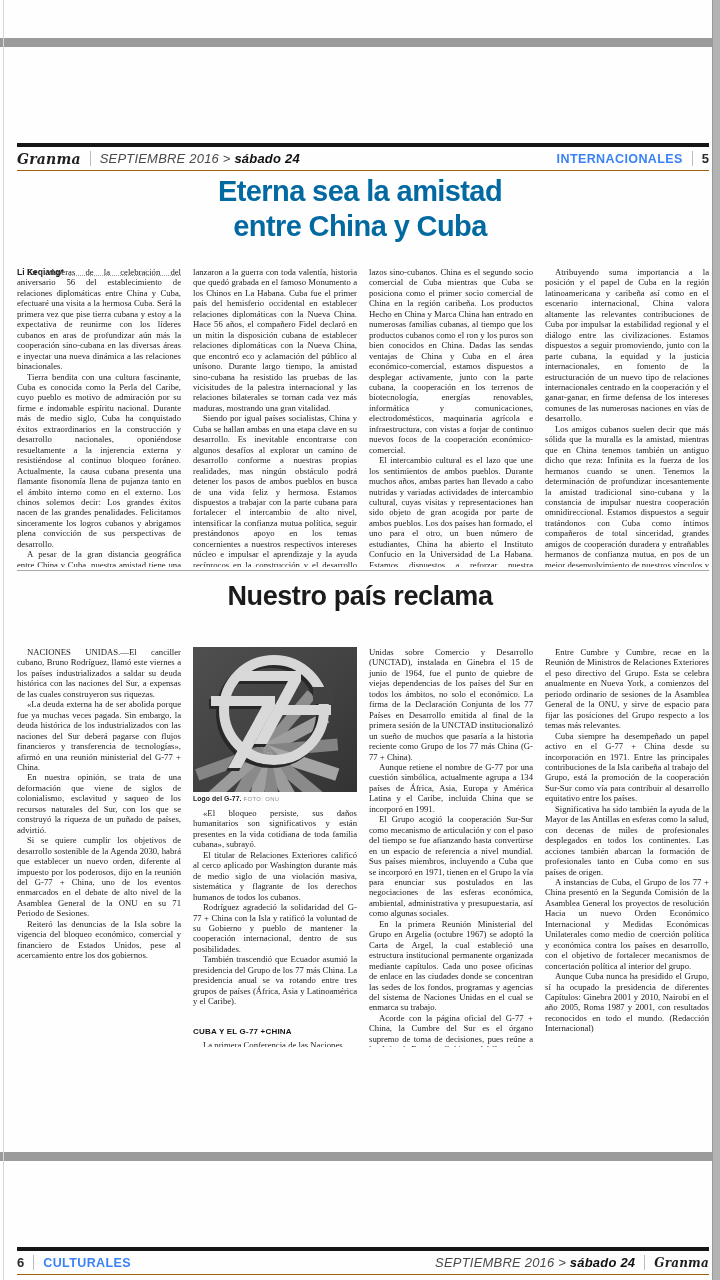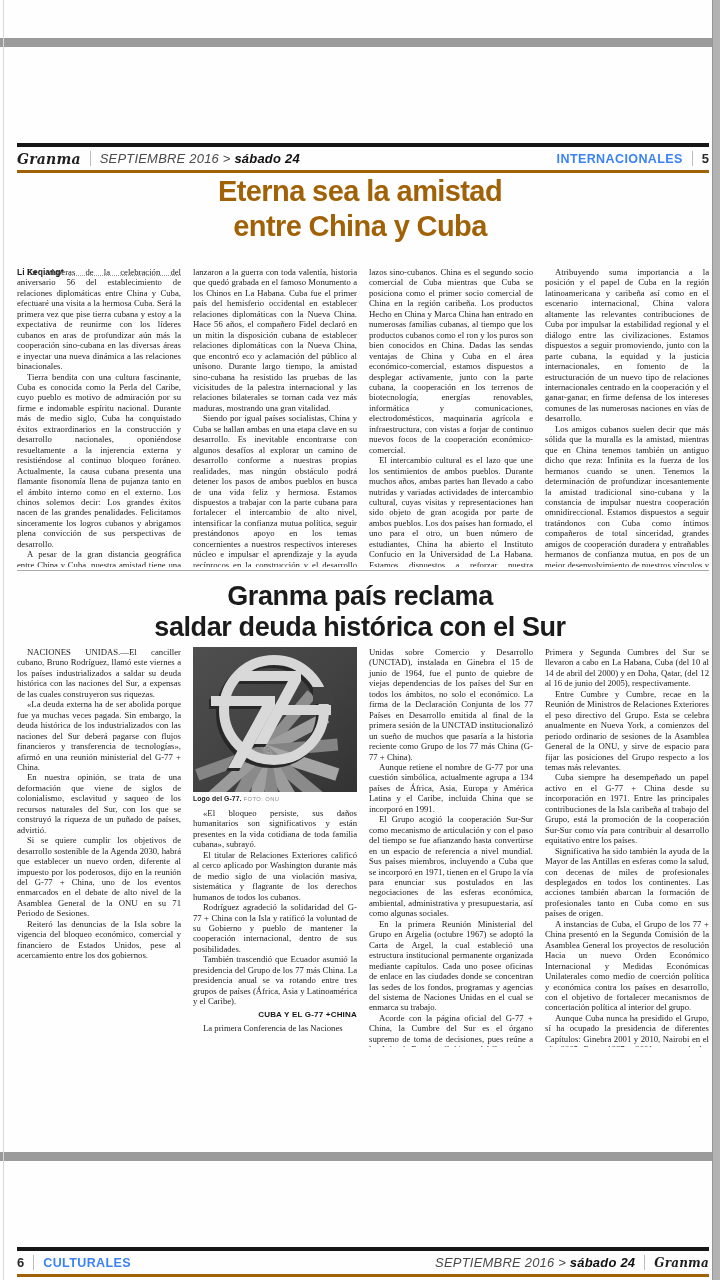--- a/index.html
+++ b/index.html
@@ -12,21 +12,21 @@
   .right-edge{position:absolute;right:0;top:0;width:7px;height:1280px;background:#b3b3b3;border-left:1px solid #979797;}
   .gray-bar{position:absolute;left:0;width:720px;height:9px;background:#9b9b9b;}
   .bar-top{top:38px;}
   .bar-bottom{top:1152px;}
 
   
   .masthead{position:absolute;left:17px;width:692px;}
   .m5{top:143px;}
   .m6{top:1247px;}
   .black-rule{height:4px;background:#161616;}
-  .m-row{display:flex;align-items:center;height:23px;font-family:"Liberation Sans",sans-serif;border-bottom:3px solid #a16207;}
+  .m-row{display:flex;align-items:center;height:23px;font-family:"Liberation Sans",sans-serif;border-bottom:1px solid #a16207;}
   .g-logo{font-family:"DejaVu Serif",serif;font-style:italic;font-weight:bold;font-size:14px;color:#1f1f1f;letter-spacing:.2px;}
   .g-logo.small{font-size:12px;}
   .v-div{width:1px;height:15px;background:#bcbcbc;margin:0 9px;}
   .m-date{font-size:13px;color:#4a4a4a;letter-spacing:.2px;font-style:italic;}
   .m-date b{color:#111;}
   .m-section{font-weight:bold;font-size:12.5px;color:#3b82f6;letter-spacing:.4px;}
   .m-pageno{font-weight:bold;font-size:13px;color:#2a2a2a;}
   .push{margin-left:auto;}
 
   
@@ -42,21 +42,21 @@
 
   
   .cols{position:absolute;left:17px;width:692px;display:flex;gap:12px;}
   .cols1{top:267px;height:300px;overflow:hidden;justify-content:flex-end;}
   .cols2{top:647px;height:400px;overflow:hidden;}
   .col{width:164px;flex:0 0 164px;}
   .col p{margin:0;font-size:8.7px;line-height:10.45px;color:#1c1c1c;
          text-align:justify;text-indent:10px;hyphens:auto;-webkit-hyphens:auto;}
   .col p.cont{text-indent:0;}
   .col p.sub{font-family:"Liberation Sans",sans-serif;font-weight:bold;font-size:8px;
-             letter-spacing:.2px;text-indent:0;text-align:right;margin:3px 0 3px;color:#161616;}
+             letter-spacing:.2px;text-indent:0;text-align:left;margin:20px 0 3px;color:#161616;}
 
   .article-divider{position:absolute;left:17px;top:570px;width:692px;height:1px;background:#a9a9a9;}
 
   
   figure{margin:0 0 6px 0;width:164px;}
   figure svg{display:block;width:164px;height:145px;}
   figcaption{font-family:"Liberation Sans",sans-serif;font-size:6.8px;color:#222;margin-top:3px;letter-spacing:.1px;}
   figcaption .credit{font-size:5.8px;color:#8a8a8a;letter-spacing:.4px;}
 </style>
 </head>
@@ -71,21 +71,21 @@
     <div class="m-row">
       <span class="g-logo">Granma</span>
       <span class="v-div"></span>
       <span class="m-date"><span>SEPTIEMBRE 2016 &gt;</span> <b>sábado 24</b></span>
       <span class="m-section push">INTERNACIONALES</span>
       <span class="v-div"></span>
       <span class="m-pageno">5</span>
     </div>
   </div>
 
-  <h1 class="headline h-red" style="color: #a16207;">
+  <h1 class="headline h-red" style="color: #0369a1;">
     <span>Eterna sea la amistad</span><br>
     <span>entre China y Cuba</span>
   </h1>
 
   <div class="byline-row">
     <span class="byline">Li Keqiang*</span>
     <span class="byline-dots"></span>
   </div>
 
   <section class="cols cols1">
@@ -104,22 +104,21 @@
       </div>
       <div class="col">
         <p class="p">Atribuyendo suma importancia a la posición y el papel de Cuba en la región latinoamericana y caribeña así como en el escenario internacional, China valora altamente las relevantes contribuciones de Cuba por impulsar la estabilidad regional y el diálogo entre las civilizaciones. Estamos dispuestos a seguir promoviendo, junto con la parte cubana, la equidad y la justicia internacionales, en fomento de la estructuración de un nuevo tipo de relaciones internacionales centrado en la cooperación y el ganar-ganar, en firme defensa de los intereses comunes de las numerosas naciones en vías de desarrollo.</p>
         <p class="p">Los amigos cubanos suelen decir que más sólida que la muralla es la amistad, mientras que en China tenemos también un antiguo dicho que reza: Infinita es la fuerza de los hermanos cuando se unen. Tenemos la determinación de profundizar incesantemente la amistad tradicional sino-cubana y la constancia de impulsar nuestra cooperación omnidireccional. Estamos dispuestos a seguir tratándonos con Cuba como íntimos compañeros de total sinceridad, grandes amigos de cooperación duradera y entrañables hermanos de confianza mutua, en pos de un mejor desenvolvimiento de nuestros vínculos y mayores beneficios tangibles para ambos pueblos.</p>
       </div>
     </section>
 
   <div class="article-divider"></div>
 
   <h2 class="headline h-black">
-    <span>Granma país reclama</span><br>
-    <span>saldar deuda histórica con el Sur</span>
+    <span>Nuestro país reclama</span><br>
   </h2>
 
   <section class="cols cols2">
       <div class="col">
         <p class="p">NACIONES UNIDAS.—El canciller cubano, Bruno Rodríguez, llamó este viernes a los países industrializados a saldar su deuda histórica con las naciones del Sur, a expensas de las cuales construyeron sus riquezas.</p>
         <p class="p">«La deuda externa ha de ser abolida porque fue ya muchas veces pagada. Sin embargo, la deuda histórica de los industrializados con las naciones del Sur deberá pagarse con flujos financieros y transferencia de tecnologías», afirmó en una reunión ministerial del G-77 + China.</p>
         <p class="p">En nuestra opinión, se trata de una deformación que viene de siglos de colonialismo, esclavitud y saqueo de los recursos naturales del Sur, con los que se construyó la riqueza de un puñado de países, advirtió.</p>
         <p class="p">Si se quiere cumplir los objetivos de desarrollo sostenible de la Agenda 2030, habrá que establecer un nuevo orden, diferente al impuesto por los poderosos, dijo en la reunión del G-77 + China, uno de los eventos enmarcados en el debate de alto nivel de la Asamblea General de la ONU en su 71 Periodo de Sesiones.</p>
         <p class="p">Reiteró las denuncias de la Isla sobre la vigencia del bloqueo económico, comercial y financiero de Estados Unidos, pese al acercamiento entre los dos gobiernos.</p>
       </div>
@@ -181,21 +180,20 @@
         <p class="p">La primera Conferencia de las Naciones</p>
       </div>
       <div class="col">
         <p class="cont">Unidas sobre Comercio y Desarrollo (UNCTAD), instalada en Ginebra el 15 de junio de 1964, fue el punto de quiebre de viejas dependencias de los países del Sur en todos los ámbitos, no solo el económico. La firma de la Declaración Conjunta de los 77 Países en Desarrollo emitida al final de la primera sesión de la UNCTAD institucionalizó un sueño de muchos que pasaría a la historia reciente como Grupo de los 77 más China (G-77 + China).</p>
         <p class="p">Aunque retiene el nombre de G-77 por una cuestión simbólica, actualmente agrupa a 134 países de África, Asia, Europa y América Latina y el Caribe, incluida China que se incorporó en 1991.</p>
         <p class="p">El Grupo acogió la cooperación Sur-Sur como mecanismo de articulación y con el paso del tiempo se fue afianzando hasta convertirse en un espacio de referencia a nivel mundial. Sus países miembros, incluyendo a Cuba que se incorporó en 1971, tienen en el Grupo la vía para enunciar sus postulados en las negociaciones de las esferas económica, ambiental, administrativa y presupuestaria, así como algunas sociales.</p>
         <p class="p">En la primera Reunión Ministerial del Grupo en Argelia (octubre 1967) se adoptó la Carta de Argel, la cual estableció una estructura institucional permanente organizada mediante capítulos. Cada uno posee oficinas de enlace en las ciudades donde se concentran las sedes de los fondos, programas y agencias del sistema de Naciones Unidas en el cual se enmarca su trabajo.</p>
         <p class="p">Acorde con la página oficial del G-77 + China, la Cumbre del Sur es el órgano supremo de toma de decisiones, pues reúne a los Jefes de Estado y Gobierno del Grupo. La</p>
       </div>
       <div class="col">
-        <p class="cont">Primera y Segunda Cumbres del Sur se llevaron a cabo en La Habana, Cuba (del 10 al 14 de abril del 2000) y en Doha, Qatar, (del 12 al 16 de junio del 2005), respectivamente.</p>
         <p class="p">Entre Cumbre y Cumbre, recae en la Reunión de Ministros de Relaciones Exteriores el peso directivo del Grupo. Esta se celebra anualmente en Nueva York, a comienzos del periodo ordinario de sesiones de la Asamblea General de la ONU, y sirve de espacio para fijar las posiciones del Grupo respecto a los temas más relevantes.</p>
         <p class="p">Cuba siempre ha desempeñado un papel activo en el G-77 + China desde su incorporación en 1971. Entre las principales contribuciones de la Isla caribeña al trabajo del Grupo, está la promoción de la cooperación Sur-Sur como vía para contribuir al desarrollo equitativo entre los países.</p>
         <p class="p">Significativa ha sido también la ayuda de la Mayor de las Antillas en esferas como la salud, con decenas de miles de profesionales desplegados en todos los continentes. Las acciones también abarcan la formación de profesionales tanto en Cuba como en sus países de origen.</p>
         <p class="p">A instancias de Cuba, el Grupo de los 77 + China presentó en la Segunda Comisión de la Asamblea General los proyectos de resolución Hacia un nuevo Orden Económico Internacional y Medidas Económicas Unilaterales como medio de coerción política y económica contra los países en desarrollo, con el objetivo de fortalecer mecanismos de concertación política al interior del grupo.</p>
         <p class="p">Aunque Cuba nunca ha presidido el Grupo, sí ha ocupado la presidencia de diferentes Capítulos: Ginebra 2001 y 2010, Nairobi en el año 2005, Roma 1987 y 2001, con resultados reconocidos en todo el mundo. (Redacción Internacional)</p>
       </div>
     </section>
 
   <div class="gray-bar bar-bottom"></div>
 

